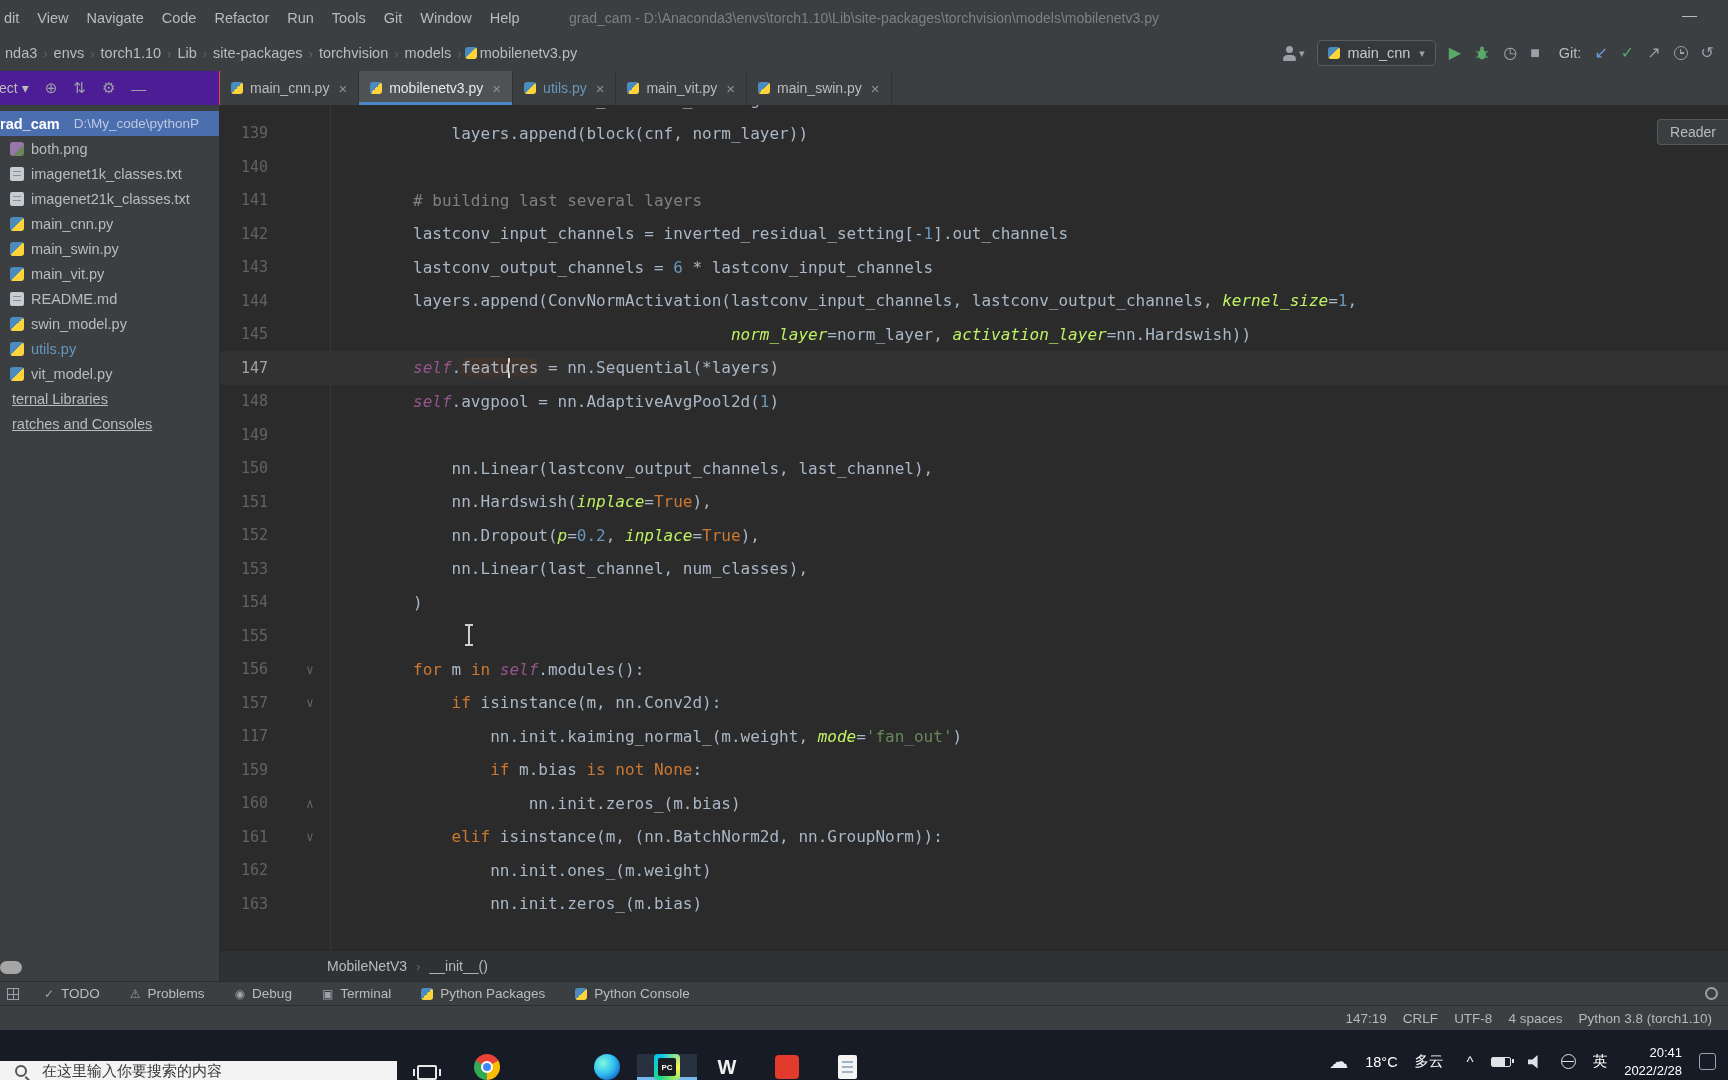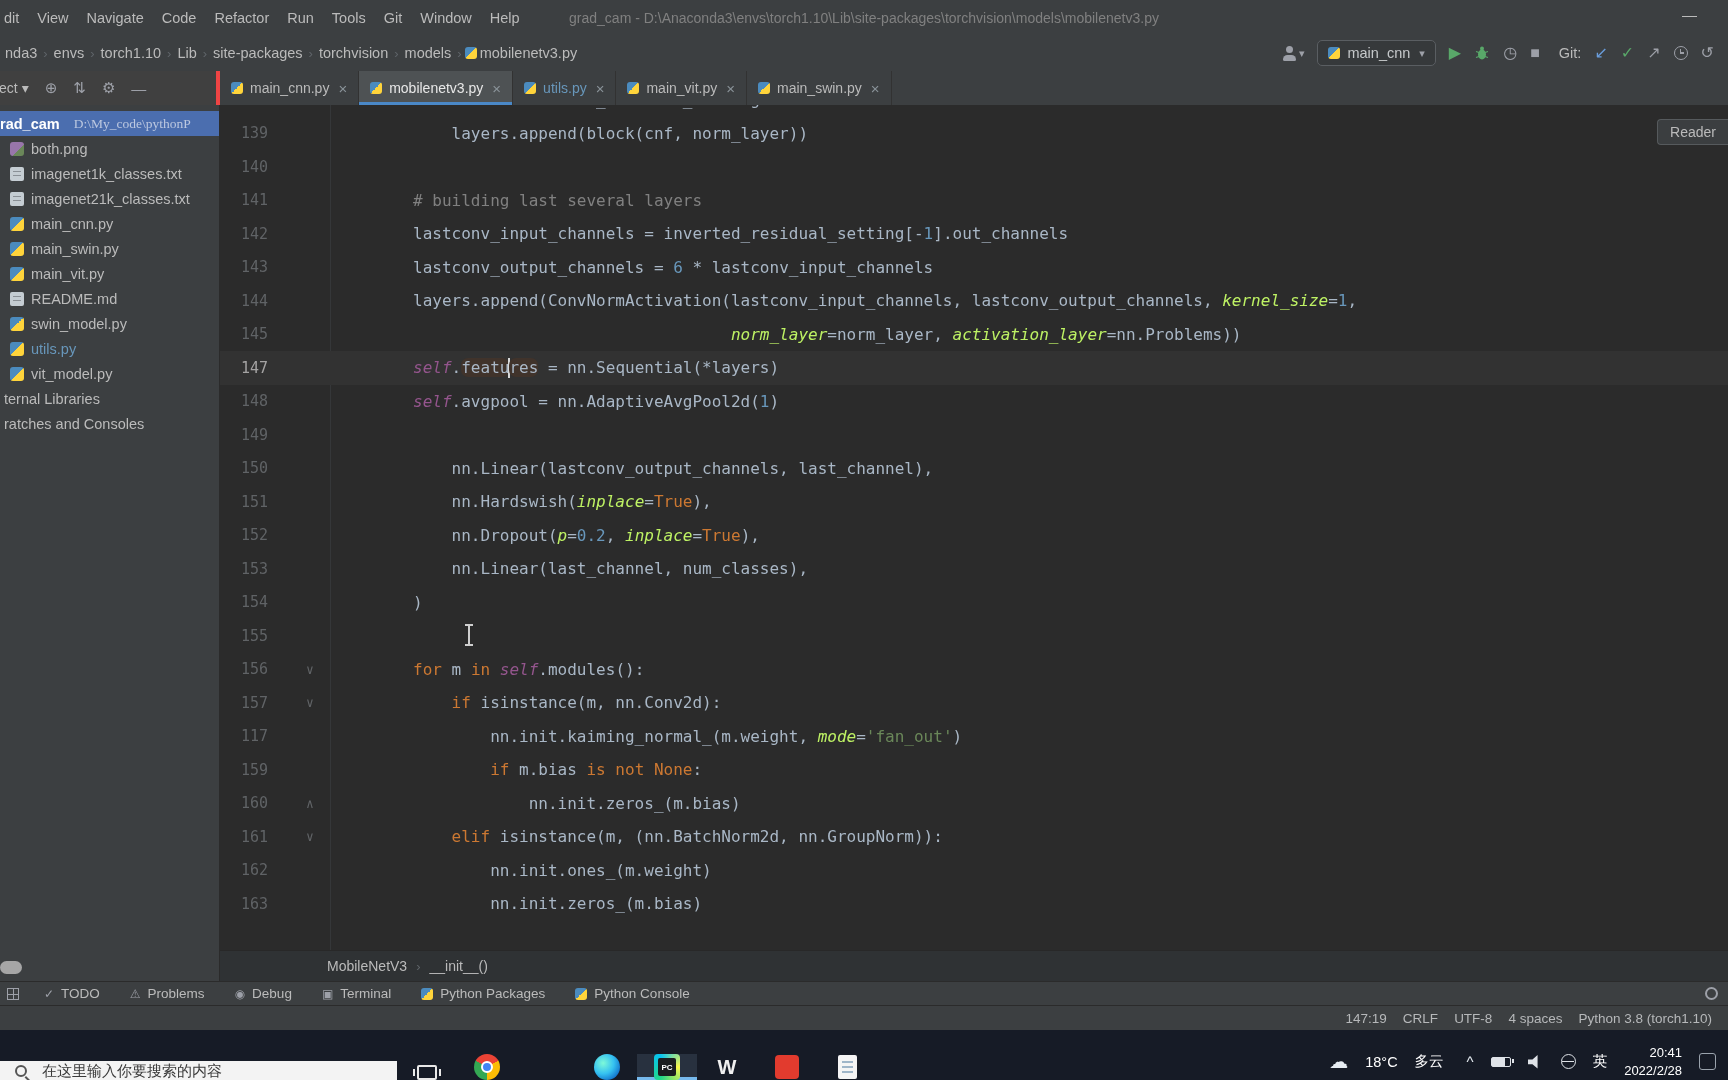--- a/index.html
+++ b/index.html
@@ -30,22 +30,22 @@
   .act{font-size:16px;line-height:1;display:flex;align-items:center;}
   .act.green{color:#59a869;}
   .act.gray{color:#9da0a8;}
   .act.blue{color:#6a9ddb;}
   .git-label{color:#bbbbbb;margin-left:6px;}
   .ic-clock{position:relative;display:inline-block;width:14px;height:14px;border:1.5px solid #9da0a8;border-radius:50%;box-sizing:border-box;}
   .ic-clock::before{content:'';position:absolute;left:5px;top:2px;width:1.5px;height:4px;background:#9da0a8;}
   .ic-clock::after{content:'';position:absolute;left:5px;top:5px;width:4px;height:1.5px;background:#9da0a8;}
 
   
-  .panel-toolbar{position:absolute;left:0;top:71px;width:220px;height:34px;background:#404040;box-sizing:border-box;
-                 border-right:4px solid #ef4444;display:flex;align-items:center;gap:16px;color:#9da0a8;font-size:14px;padding-left:2px;}
+  .panel-toolbar{position:absolute;left:0;top:71px;width:220px;height:34px;background:#4c1d95;box-sizing:border-box;
+                 border-right:1px solid #ef4444;display:flex;align-items:center;gap:16px;color:#9da0a8;font-size:14px;padding-left:2px;}
   .selector{display:flex;align-items:center;gap:4px;color:#bbbbbb;margin-left:-3px;}
   .ptb-ic{font-size:15px;}
 
   
   .tabbar{position:absolute;left:220px;top:71px;right:0;height:34px;background:#3c3f41;display:flex;align-items:stretch;}
   .tab{display:flex;align-items:center;gap:7px;padding:0 11px;font-size:14px;color:#bbbbbb;
        border-right:1px solid #323232;box-sizing:border-box;}
   .tab.active{background:#4e5254;box-shadow:inset 0 -3px 0 #4a88c7;color:#e8e8e8;}
   .tab-label.modified{color:#6897bb;}
   .tab-close{color:#8a9399;font-size:15px;margin-left:2px;}
@@ -58,22 +58,22 @@
   .ficon.text{background:#c5cdd3;border-radius:2px;
               background-image:linear-gradient(#8a9096,#8a9096),linear-gradient(#8a9096,#8a9096);
               background-size:8px 1px,8px 1px;background-position:3px 4px,3px 8px;background-repeat:no-repeat;}
 
   
   .project-panel{position:absolute;left:0;top:105px;width:220px;bottom:99px;background:#3c3f41;box-sizing:border-box;
                  border-right:1px solid #2b2b2b;overflow:hidden;color:#bbbbbb;font-size:14.5px;padding-top:6px;}
   .tree-row{height:25px;display:flex;align-items:center;gap:7px;padding-left:10px;white-space:nowrap;overflow:hidden;}
   .tree-row.root{background:#4b6eaf;color:#ffffff;padding-left:0;}
   .root-name{font-weight:bold;}
-  .root-path{color:#bcc8e0;font-size:13.5px;margin-left:7px;font-family:Liberation Serif, serif;}
-  .tree-row.cutoff{padding-left:4px;}
+  .root-path{color:#bcc8e0;font-size:13.5px;margin-left:7px;}
+  .tree-row.cutoff{padding-left:12px;text-decoration:underline;}
   .tree-label.modified{color:#6897bb;}
   .panel-scroll{position:absolute;left:0;bottom:7px;width:22px;height:13px;background:#a6a6a6;border-radius:7px;}
 
   
   .editor{position:absolute;left:220px;top:105px;right:0;bottom:130px;overflow:hidden;
           font-family:"DejaVu Sans Mono",monospace;font-size:16px;}
   .code-lines{position:absolute;left:0;top:-22px;right:0;}
   .code-line{display:flex;height:33.5px;align-items:center;white-space:pre;}
   .code-line.current{background:#323232;}
   .ln-num{width:48px;text-align:right;color:#606366;font-size:15px;flex:none;}
@@ -324,21 +324,21 @@
   <div class="editor">
     <div class="gutter-sep"></div>
     <div class="code-lines">
         <div class="code-line"><span class="ln-num">138</span><span class="ln-fold"></span><span class="code"><span class="tk-k">        for</span><span class="tk-d"> cnf </span><span class="tk-k">in</span><span class="tk-d"> inverted_residual_setting:</span></span></div>
         <div class="code-line"><span class="ln-num">139</span><span class="ln-fold"></span><span class="code"><span class="tk-d">            layers.append(block(cnf, norm_layer))</span></span></div>
         <div class="code-line"><span class="ln-num">140</span><span class="ln-fold"></span><span class="code"></span></div>
         <div class="code-line"><span class="ln-num">141</span><span class="ln-fold"></span><span class="code"><span class="tk-c">        # building last several layers</span></span></div>
         <div class="code-line"><span class="ln-num">142</span><span class="ln-fold"></span><span class="code"><span class="tk-d">        lastconv_input_channels = inverted_residual_setting[-</span><span class="tk-n">1</span><span class="tk-d">].out_channels</span></span></div>
         <div class="code-line"><span class="ln-num">143</span><span class="ln-fold"></span><span class="code"><span class="tk-d">        lastconv_output_channels = </span><span class="tk-n">6</span><span class="tk-d"> * lastconv_input_channels</span></span></div>
         <div class="code-line"><span class="ln-num">144</span><span class="ln-fold"></span><span class="code"><span class="tk-d">        layers.append(ConvNormActivation(lastconv_input_channels, lastconv_output_channels, </span><span class="tk-kw">kernel_size</span><span class="tk-d">=</span><span class="tk-n">1</span><span class="tk-d">,</span></span></div>
-        <div class="code-line"><span class="ln-num">145</span><span class="ln-fold"></span><span class="code"><span class="tk-d">                                         </span><span class="tk-kw">norm_layer</span><span class="tk-d">=norm_layer, </span><span class="tk-kw">activation_layer</span><span class="tk-d">=nn.Problems))</span></span></div>
+        <div class="code-line"><span class="ln-num">145</span><span class="ln-fold"></span><span class="code"><span class="tk-d">                                         </span><span class="tk-kw">norm_layer</span><span class="tk-d">=norm_layer, </span><span class="tk-kw">activation_layer</span><span class="tk-d">=nn.Hardswish))</span></span></div>
         <div class="code-line current"><span class="ln-num">147</span><span class="ln-fold"></span><span class="code"><span class="tk-s">        self</span><span class="tk-d">.</span><span class="tk-hl">featu</span><span class="caret"></span><span class="tk-hl">res</span><span class="tk-d"> = nn.Sequential(*layers)</span></span></div>
         <div class="code-line"><span class="ln-num">148</span><span class="ln-fold"></span><span class="code"><span class="tk-s">        self</span><span class="tk-d">.avgpool = nn.AdaptiveAvgPool2d(</span><span class="tk-n">1</span><span class="tk-d">)</span></span></div>
         <div class="code-line"><span class="ln-num">149</span><span class="ln-fold"></span></div>
         <div class="code-line"><span class="ln-num">150</span><span class="ln-fold"></span><span class="code"><span class="tk-d">            nn.Linear(lastconv_output_channels, last_channel),</span></span></div>
         <div class="code-line"><span class="ln-num">151</span><span class="ln-fold"></span><span class="code"><span class="tk-d">            nn.Hardswish(</span><span class="tk-kw">inplace</span><span class="tk-d">=</span><span class="tk-k">True</span><span class="tk-d">),</span></span></div>
         <div class="code-line"><span class="ln-num">152</span><span class="ln-fold"></span><span class="code"><span class="tk-d">            nn.Dropout(</span><span class="tk-kw">p</span><span class="tk-d">=</span><span class="tk-n">0.2</span><span class="tk-d">, </span><span class="tk-kw">inplace</span><span class="tk-d">=</span><span class="tk-k">True</span><span class="tk-d">),</span></span></div>
         <div class="code-line"><span class="ln-num">153</span><span class="ln-fold"></span><span class="code"><span class="tk-d">            nn.Linear(last_channel, num_classes),</span></span></div>
         <div class="code-line"><span class="ln-num">154</span><span class="ln-fold"></span><span class="code"><span class="tk-d">        )</span></span></div>
         <div class="code-line"><span class="ln-num">155</span><span class="ln-fold"></span><span class="code"></span></div>
         <div class="code-line"><span class="ln-num">156</span><span class="ln-fold">∨</span><span class="code"><span class="tk-k">        for</span><span class="tk-d"> m </span><span class="tk-k">in</span><span class="tk-d"> </span><span class="tk-s">self</span><span class="tk-d">.modules():</span></span></div>

